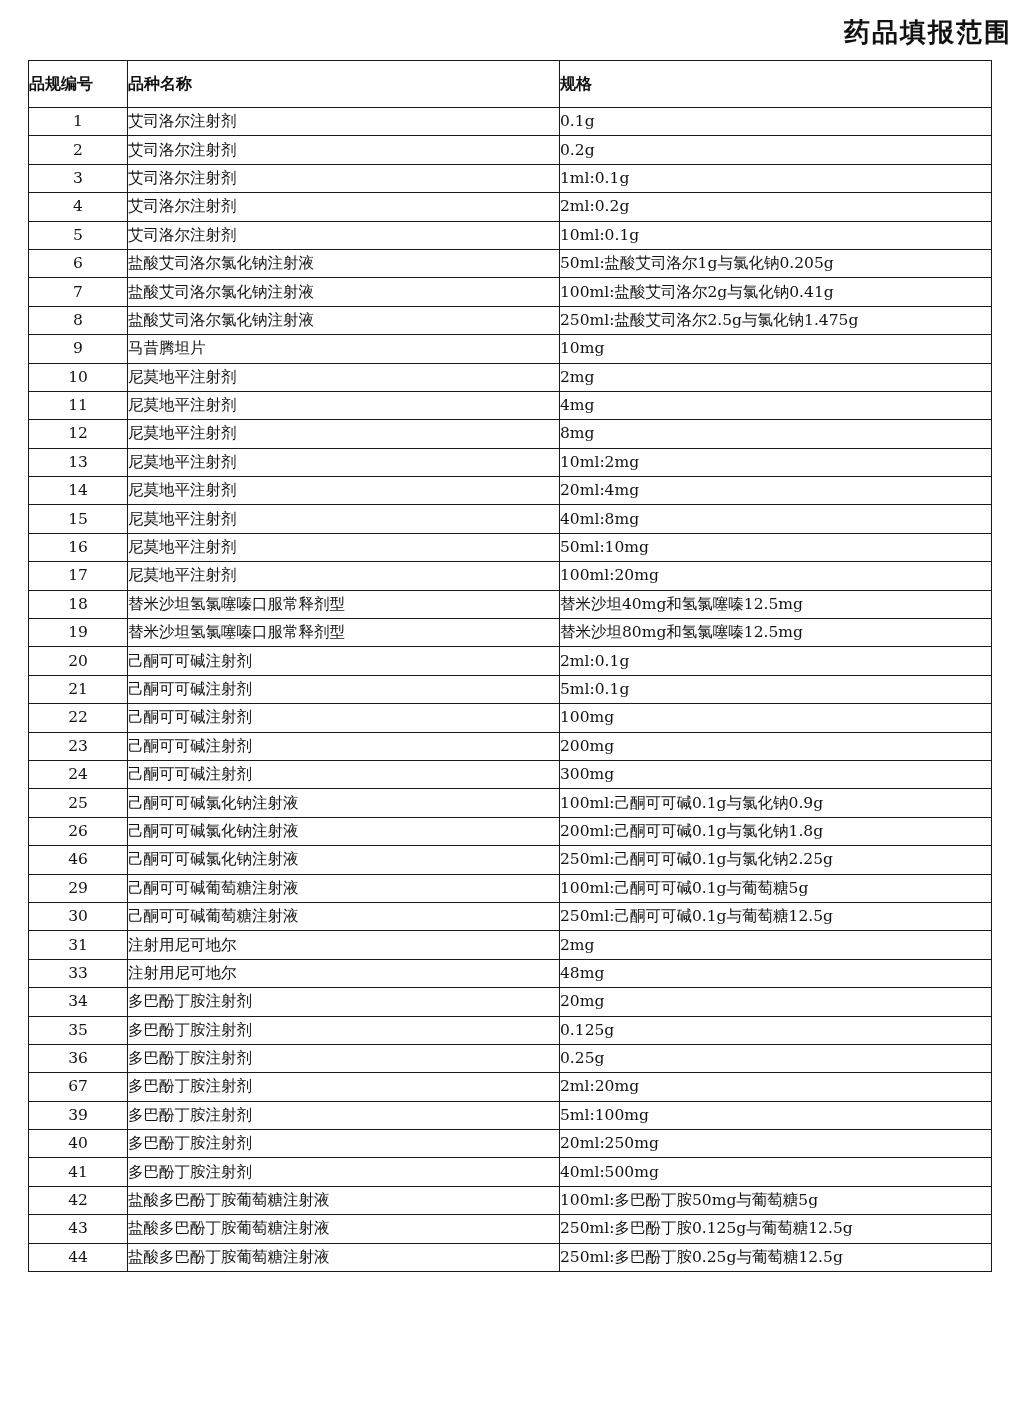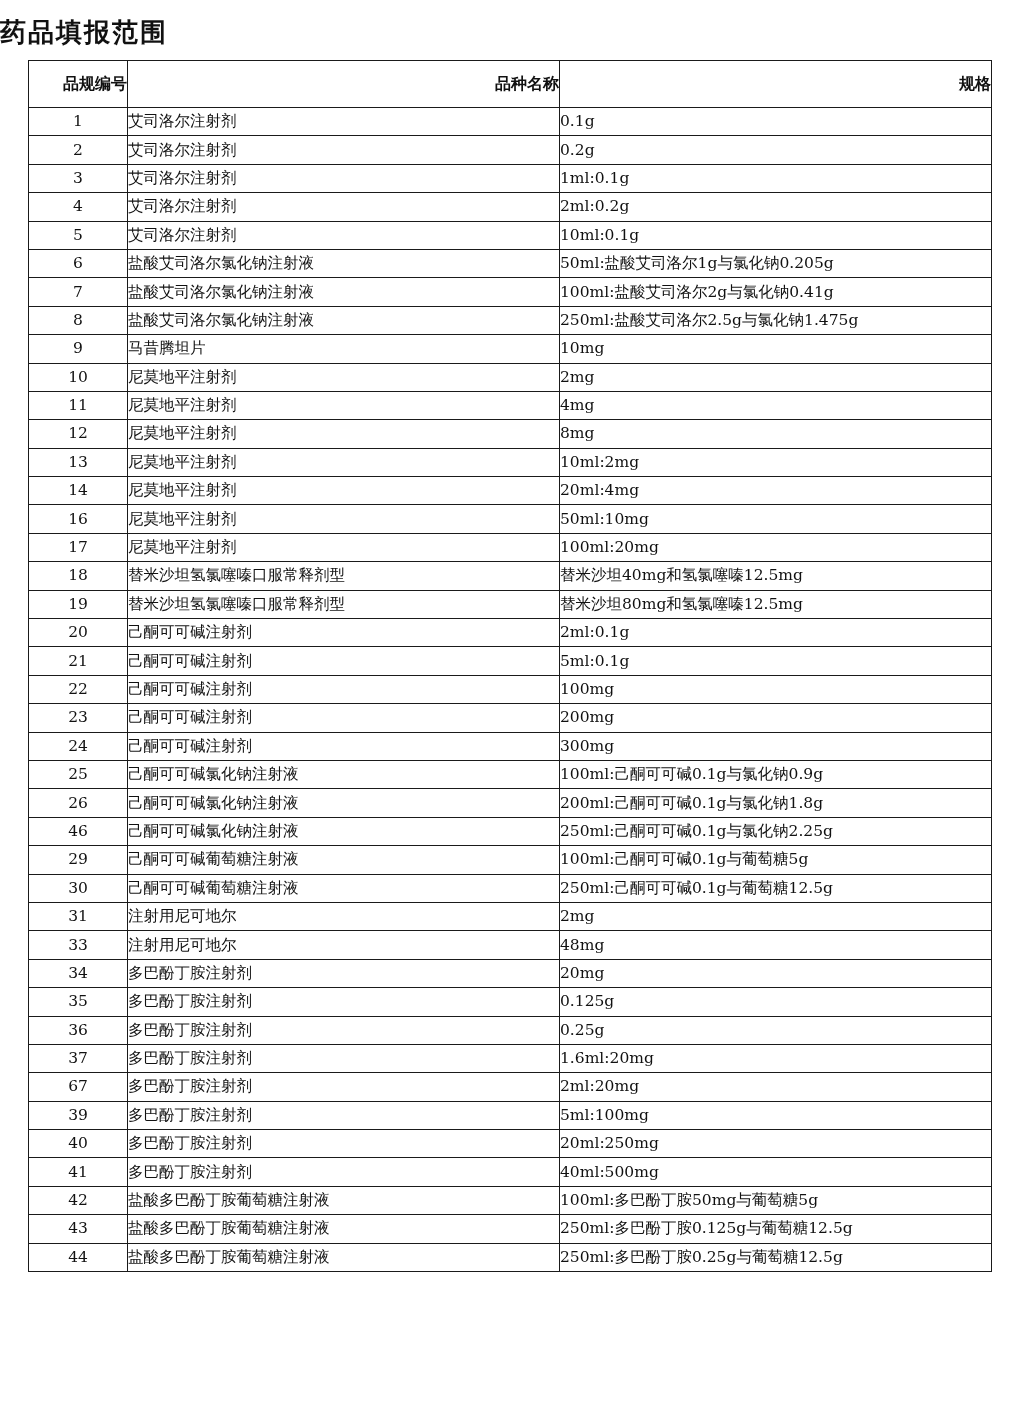--- a/index.html
+++ b/index.html
@@ -1,20 +1,20 @@
 <!DOCTYPE html>
 <html><head>
 <meta charset="utf-8">
 <style>
   html, body { margin:0; padding:0; background:#ffffff; }
   body { width:1012px; height:1406px; position:relative; font-family:"DejaVu Serif","Liberation Serif",serif; color:#111; }
-  .title { position:absolute; top:14px; left:0; width:1012px; text-align:left; font-family:"DejaVu Sans","Liberation Sans",sans-serif; font-weight:bold; font-size:26px; letter-spacing:2px; line-height:36px; }
+  .title { position:absolute; top:14px; left:0; width:1012px; text-align:right; font-family:"DejaVu Sans","Liberation Sans",sans-serif; font-weight:bold; font-size:26px; letter-spacing:2px; line-height:36px; }
   table.grid { position:absolute; top:60px; left:28px; width:963px; border-collapse:collapse; table-layout:fixed; }
   table.grid td, table.grid th { border:1.5px solid #1a1a1a; padding:0; overflow:hidden; white-space:nowrap; }
-  table.grid th { height:46px; font-family:"DejaVu Sans","Liberation Sans",sans-serif; font-weight:bold; font-size:16px; text-align:right; }
+  table.grid th { height:46px; font-family:"DejaVu Sans","Liberation Sans",sans-serif; font-weight:bold; font-size:16px; text-align:left; }
   table.grid td { height:27.4px; font-size:15.5px; line-height:27px; }
   td.num { text-align:center; }
   td.name, td.spec { text-align:left; padding-left:4px; }
   col.c1 { width:99px; } col.c2 { width:432px; } col.c3 { width:432px; }
 </style>
 </head>
 <body>
 
 <div class="title">药品填报范围</div>
 
@@ -96,20 +96,25 @@
         <td class="num">13</td>
         <td class="name">尼莫地平注射剂</td>
         <td class="spec">10ml:2mg</td>
       </tr>
       <tr>
         <td class="num">14</td>
         <td class="name">尼莫地平注射剂</td>
         <td class="spec">20ml:4mg</td>
       </tr>
       <tr>
+        <td class="num">15</td>
+        <td class="name">尼莫地平注射剂</td>
+        <td class="spec">40ml:8mg</td>
+      </tr>
+      <tr>
         <td class="num">16</td>
         <td class="name">尼莫地平注射剂</td>
         <td class="spec">50ml:10mg</td>
       </tr>
       <tr>
         <td class="num">17</td>
         <td class="name">尼莫地平注射剂</td>
         <td class="spec">100ml:20mg</td>
       </tr>
       <tr>
@@ -189,25 +194,20 @@
       </tr>
       <tr>
         <td class="num">35</td>
         <td class="name">多巴酚丁胺注射剂</td>
         <td class="spec">0.125g</td>
       </tr>
       <tr>
         <td class="num">36</td>
         <td class="name">多巴酚丁胺注射剂</td>
         <td class="spec">0.25g</td>
-      </tr>
-      <tr>
-        <td class="num">37</td>
-        <td class="name">多巴酚丁胺注射剂</td>
-        <td class="spec">1.6ml:20mg</td>
       </tr>
       <tr>
         <td class="num">67</td>
         <td class="name">多巴酚丁胺注射剂</td>
         <td class="spec">2ml:20mg</td>
       </tr>
       <tr>
         <td class="num">39</td>
         <td class="name">多巴酚丁胺注射剂</td>
         <td class="spec">5ml:100mg</td>

